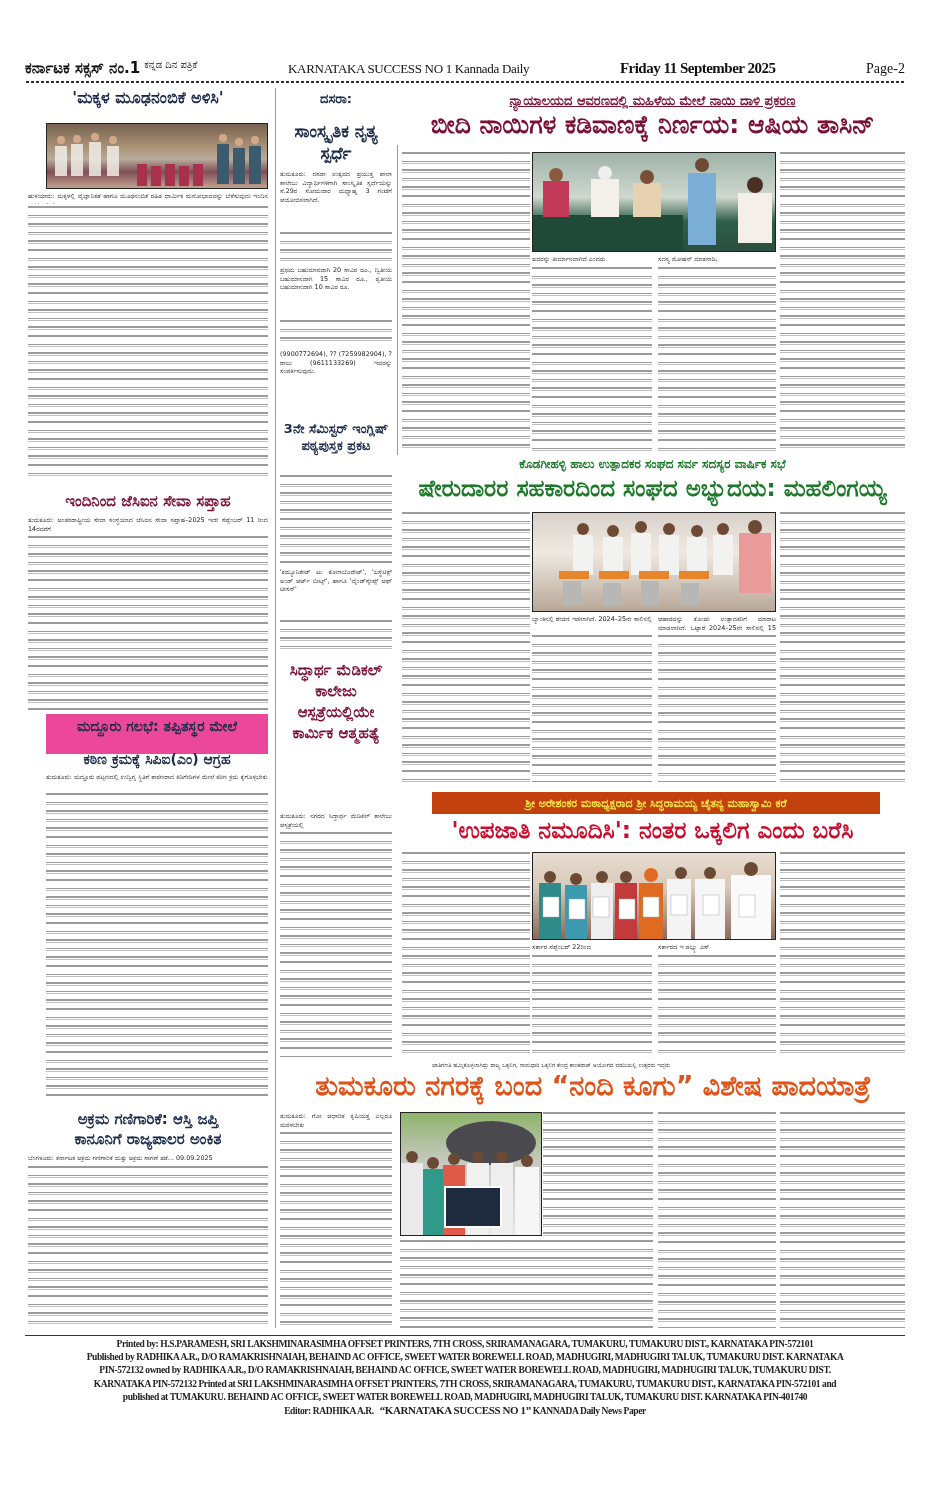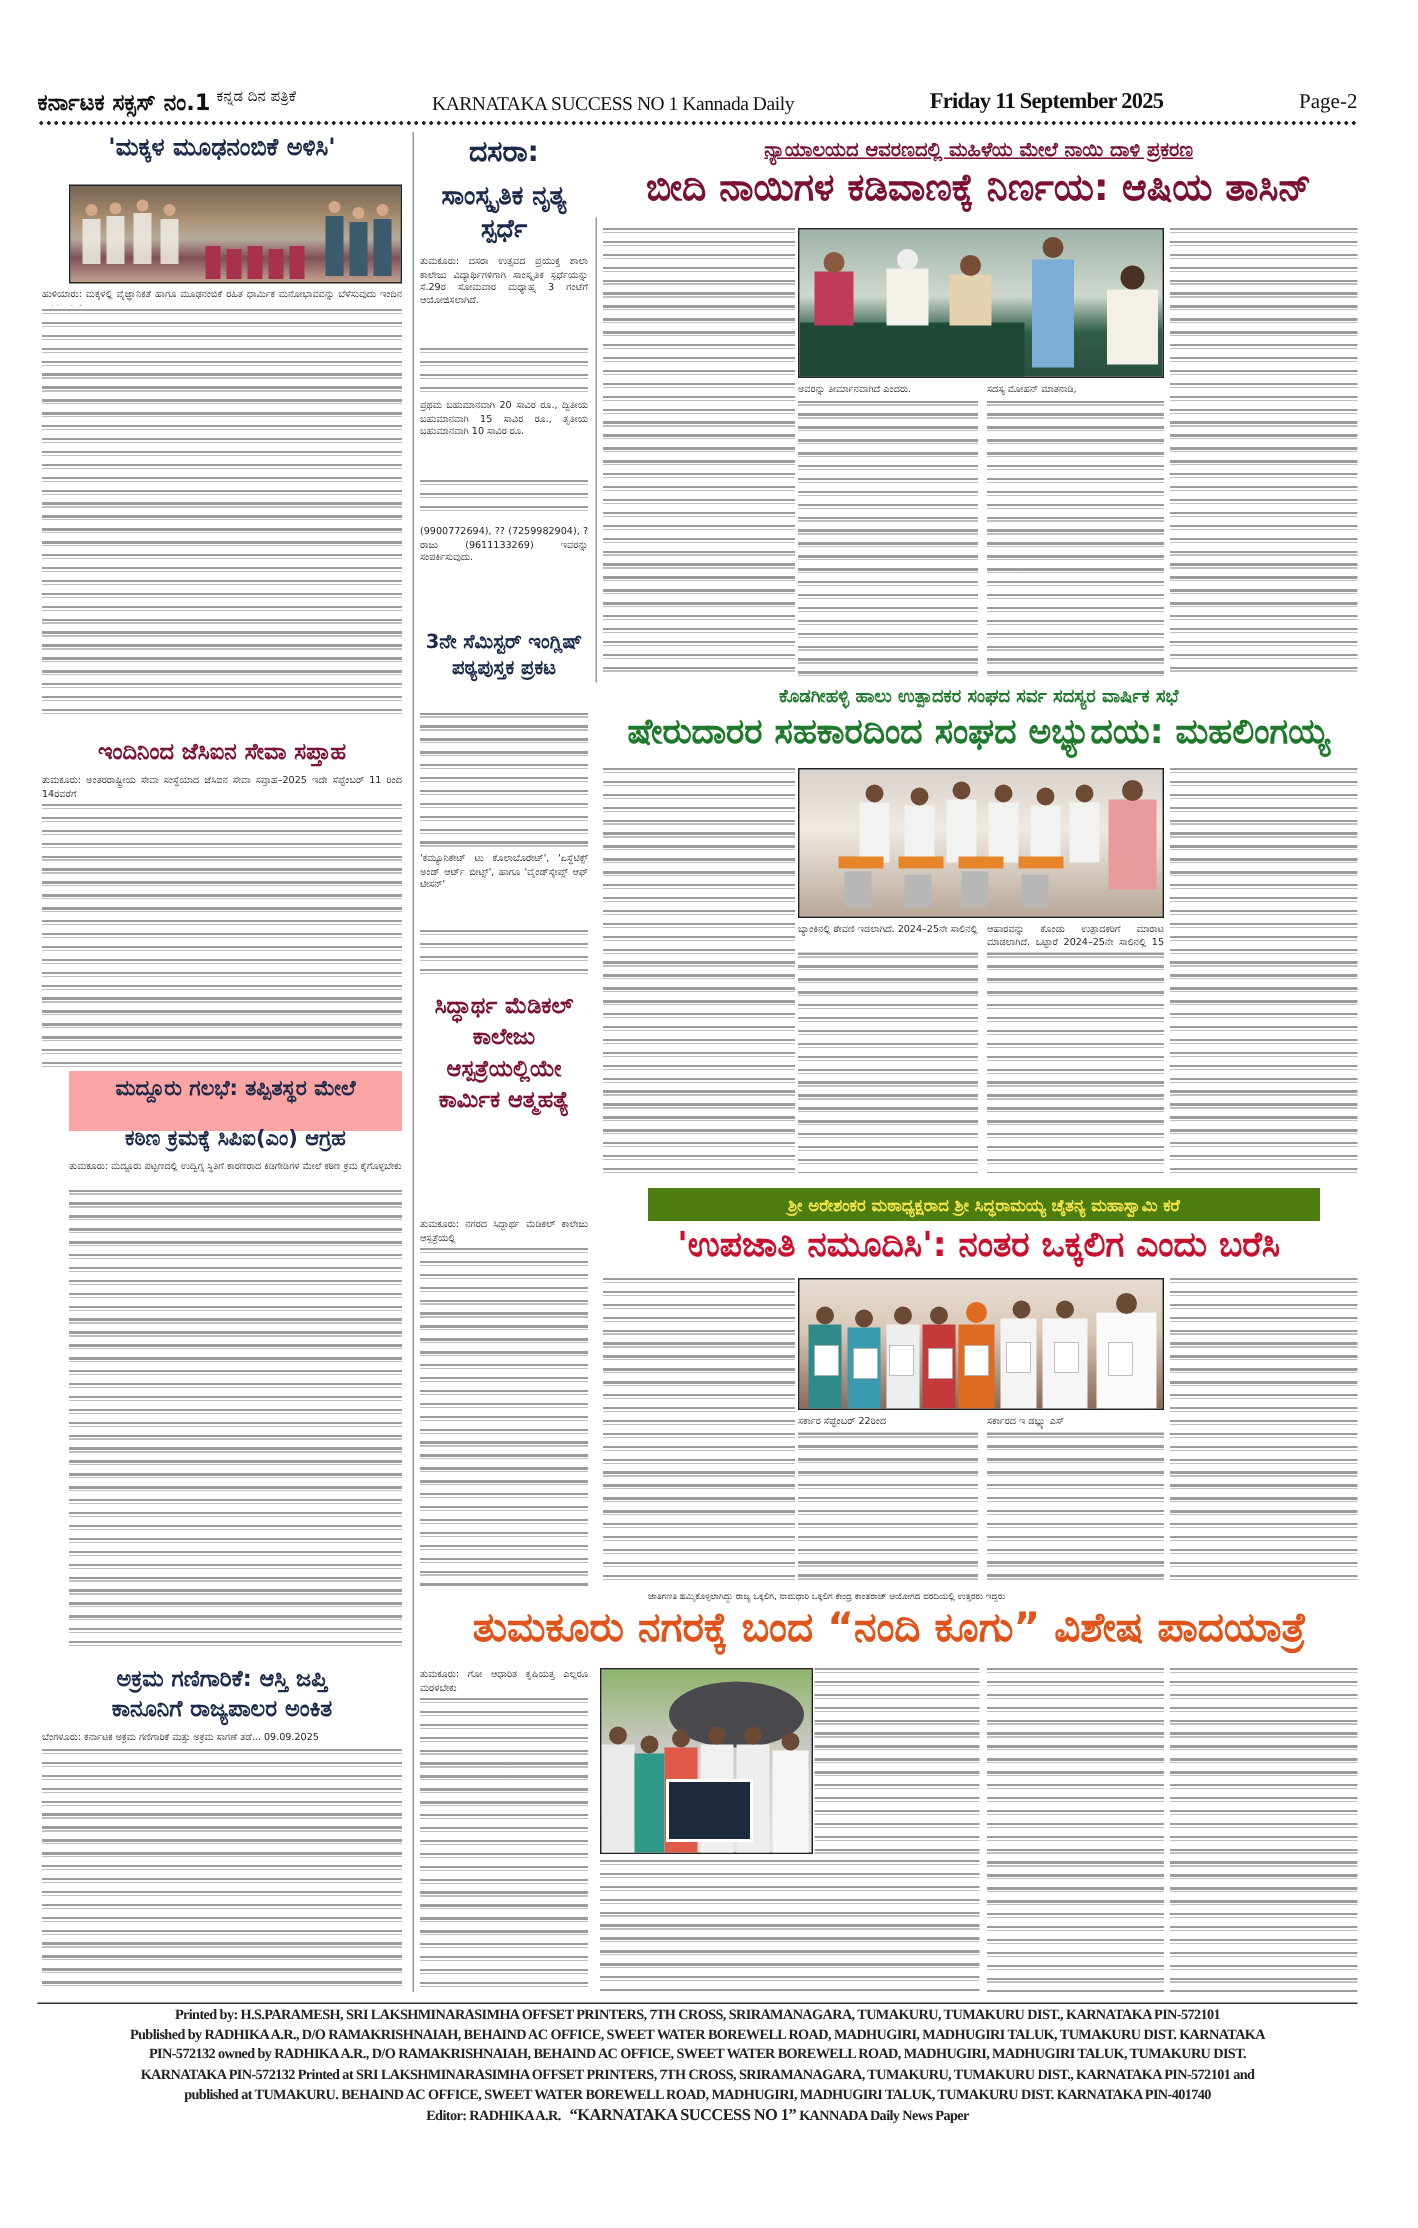--- a/index.html
+++ b/index.html
@@ -16,21 +16,21 @@
 .col-rule{width:1px;background:#999}
 .text-block{overflow:hidden;font-size:6.4px;line-height:8.6px;color:#222;text-align:justify}
 .lines{background-image:repeating-linear-gradient(to bottom,#4a4a4a 0 1.6px,transparent 1.6px 2.6px,#8a8a8a 2.6px 3.4px,transparent 3.4px 8.6px);opacity:.55}
 .photo{overflow:hidden;border:1px solid #222}
 .hl{font-weight:bold;line-height:1.05;text-align:center}
 .maroon{color:#7a1034}
 .green{color:#1e7a2a}
 .orange{color:#e0531a}
 .red{color:#c8102e}
 .navy{color:#1b2a4a}
-.yellowbg{background:#fca5a5}
+.yellowbg{background:#ec4899}
 .footer{left:25px;top:1338px;width:880px;font-family:"Liberation Serif",serif;font-size:9.5px;line-height:13.2px;text-align:center;letter-spacing:-0.4px;font-weight:bold;color:#222}
 .footer .ln{display:block}
 .bottom-rule{left:25px;top:1335px;width:880px;height:1px;background:#333}
 </style>
 </head>
 <body>
 
 <div class="abs masthead">
   <span class="mast-kn"><span>ಕರ್ನಾಟಕ ಸಕ್ಸಸ್ ನಂ.1</span><small>ಕನ್ನಡ ದಿನ ಪತ್ರಿಕೆ</small></span>
   <span class="mast-en">KARNATAKA SUCCESS NO 1 Kannada Daily</span>
@@ -87,21 +87,21 @@
 </div>
 <div class="abs hl navy" style="left:46px;top:752px;width:222px;font-size:14px">ಕಠಿಣ ಕ್ರಮಕ್ಕೆ ಸಿಪಿಐ(ಎಂ) ಆಗ್ರಹ</div>
 <div class="abs text-block" style="left:46px;top:773px;width:222px;height:18px">ತುಮಕೂರು: ಮದ್ದೂರು ಪಟ್ಟಣದಲ್ಲಿ ಉದ್ವಿಗ್ನ ಸ್ಥಿತಿಗೆ ಕಾರಣರಾದ ಕಿಡಿಗೇಡಿಗಳ ಮೇಲೆ ಕಠಿಣ ಕ್ರಮ ಕೈಗೊಳ್ಳಬೇಕು</div>
 <div class="abs text-block lines" style="left:46px;top:793px;width:222px;height:308px"></div>
 
 <div class="abs hl navy" style="left:28px;top:1112px;width:240px;font-size:15px">ಅಕ್ರಮ ಗಣಿಗಾರಿಕೆ: ಆಸ್ತಿ ಜಪ್ತಿ</div>
 <div class="abs hl navy" style="left:28px;top:1132px;width:240px;font-size:15px">ಕಾನೂನಿಗೆ ರಾಜ್ಯಪಾಲರ ಅಂಕಿತ</div>
 <div class="abs text-block" style="left:28px;top:1154px;width:240px;height:10px">ಬೆಂಗಳೂರು: ಕರ್ನಾಟಕ ಅಕ್ರಮ ಗಣಿಗಾರಿಕೆ ಮತ್ತು ಅಕ್ರಮ ಸಾಗಣೆ ತಡೆ... 09.09.2025</div>
 <div class="abs text-block lines" style="left:28px;top:1166px;width:240px;height:160px"></div>
 
-<div class="abs hl navy" style="left:280px;top:92px;width:112px;font-size:19px">ದಸರಾ:</div>
+<div class="abs hl navy" style="left:280px;top:92px;width:112px;font-size:13px">ದಸರಾ:</div>
 <div class="abs hl navy" style="left:280px;top:120px;width:112px;font-size:17px;line-height:22px">ಸಾಂಸ್ಕೃತಿಕ ನೃತ್ಯ ಸ್ಪರ್ಧೆ</div>
 <div class="abs text-block" style="left:280px;top:170px;width:112px;height:60px">ತುಮಕೂರು: ದಸರಾ ಉತ್ಸವದ ಪ್ರಯುಕ್ತ ಶಾಲಾ ಕಾಲೇಜು ವಿದ್ಯಾರ್ಥಿಗಳಿಗಾಗಿ ಸಾಂಸ್ಕೃತಿಕ ಸ್ಪರ್ಧೆಯನ್ನು ಸೆ.29ರ ಸೋಮವಾರ ಮಧ್ಯಾಹ್ನ 3 ಗಂಟೆಗೆ ಆಯೋಜಿಸಲಾಗಿದೆ.</div>
 <div class="abs text-block lines" style="left:280px;top:232px;width:112px;height:30px"></div>
 <div class="abs text-block" style="left:280px;top:266px;width:112px;height:52px">ಪ್ರಥಮ ಬಹುಮಾನವಾಗಿ 20 ಸಾವಿರ ರೂ., ದ್ವಿತೀಯ ಬಹುಮಾನವಾಗಿ 15 ಸಾವಿರ ರೂ., ತೃತೀಯ ಬಹುಮಾನವಾಗಿ 10 ಸಾವಿರ ರೂ.</div>
 <div class="abs text-block lines" style="left:280px;top:320px;width:112px;height:26px"></div>
 <div class="abs text-block" style="left:280px;top:350px;width:112px;height:50px">(9900772694), ?? (7259982904), ? ರಾಜು (9611133269) ಇವರನ್ನು ಸಂಪರ್ಕಿಸುವುದು.</div>
 
 <div class="abs hl navy" style="left:280px;top:420px;width:112px;font-size:13px;line-height:17px">3ನೇ ಸೆಮಿಸ್ಟರ್ ಇಂಗ್ಲಿಷ್ ಪಠ್ಯಪುಸ್ತಕ ಪ್ರಕಟ</div>
 <div class="abs text-block lines" style="left:280px;top:475px;width:112px;height:90px"></div>
 <div class="abs text-block" style="left:280px;top:568px;width:112px;height:50px">'ಕಮ್ಯೂನಿಕೇಟ್ ಟು ಕೊಲಾಬೊರೇಟ್', 'ಏಸ್ಥೆಟಿಕ್ಸ್ ಅಂಡ್ ಆರ್ಟ್ ಬೀಟ್ಸ್', ಹಾಗೂ 'ವೈಂಡ್‌ಸ್ಕೇಪ್ಸ್ ಆಫ್ ಟೀಸನ್'</div>
@@ -171,21 +171,21 @@
         <circle cx="222" cy="14" r="7"></circle>
       </g>
   </svg>
 </div>
 <div class="abs text-block" style="left:532px;top:615px;width:120px;height:18px">ಬ್ಯಾಂಕಿನಲ್ಲಿ ಠೇವಣಿ ಇಡಲಾಗಿದೆ. 2024–25ನೇ ಸಾಲಿನಲ್ಲಿ</div>
 <div class="abs text-block" style="left:658px;top:615px;width:118px;height:18px">ಆಹಾರವನ್ನು ಕೊಂಡು ಉತ್ಪಾದಕರಿಗೆ ಮಾರಾಟ ಮಾಡಲಾಗಿದೆ. ಒಟ್ಟಾರೆ 2024–25ನೇ ಸಾಲಿನಲ್ಲಿ 15 ಲಕ್ಷದ 97 ಸಾವಿರದ</div>
 <div class="abs text-block lines" style="left:532px;top:635px;width:120px;height:147px"></div>
 <div class="abs text-block lines" style="left:658px;top:635px;width:118px;height:147px"></div>
 <div class="abs text-block lines" style="left:780px;top:512px;width:125px;height:270px"></div>
 
-<div class="abs" style="left:432px;top:792px;width:448px;height:22px;background:#4d7c0f;display:flex;align-items:center;justify-content:center">
+<div class="abs" style="left:432px;top:792px;width:448px;height:22px;background:#c2410c;display:flex;align-items:center;justify-content:center">
   <span style="color:#f5e64a;font-size:11px;font-weight:bold">ಶ್ರೀ ಅರೇಶಂಕರ ಮಠಾಧ್ಯಕ್ಷರಾದ ಶ್ರೀ ಸಿದ್ಧರಾಮಯ್ಯ ಚೈತನ್ಯ ಮಹಾಸ್ವಾಮಿ ಕರೆ</span>
 </div>
 <div class="abs hl red" style="left:400px;top:818px;width:505px;font-size:23px">'ಉಪಜಾತಿ ನಮೂದಿಸಿ': ನಂತರ ಒಕ್ಕಲಿಗ ಎಂದು ಬರೆಸಿ</div>
 <div class="abs text-block lines" style="left:402px;top:852px;width:128px;height:205px"></div>
 <div class="abs photo" style="left:532px;top:852px;width:244px;height:88px;background:linear-gradient(180deg,#e8ddd2 0%,#d8c8b8 40%,#8a6a58 100%)">
   <svg width="244" height="88">
     <g>
         <rect x="6" y="30" width="22" height="56" fill="#2f8a8a"></rect>
         <rect x="32" y="32" width="22" height="54" fill="#3b9ab0"></rect>
         <rect x="58" y="30" width="22" height="56" fill="#eeeeee"></rect>

